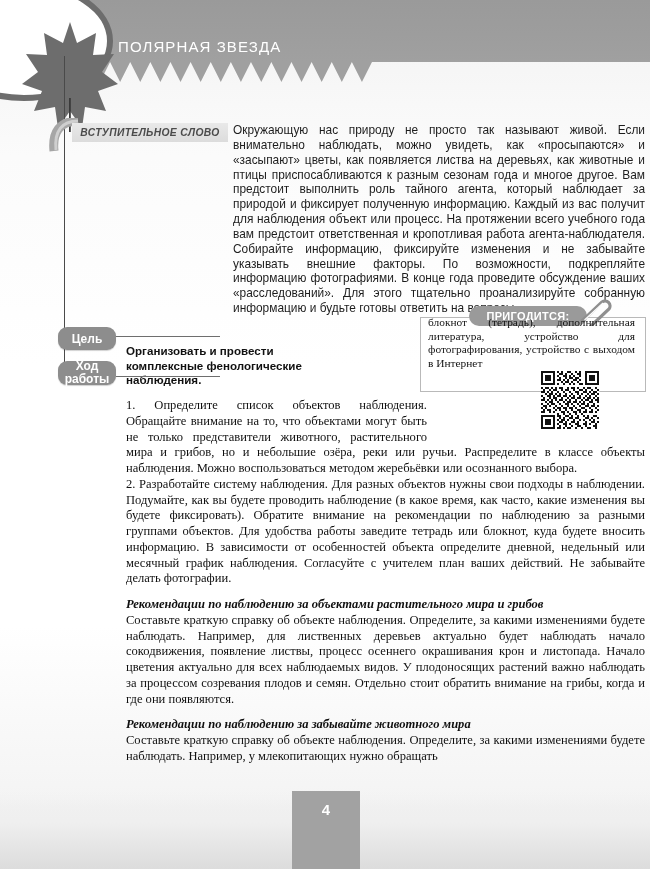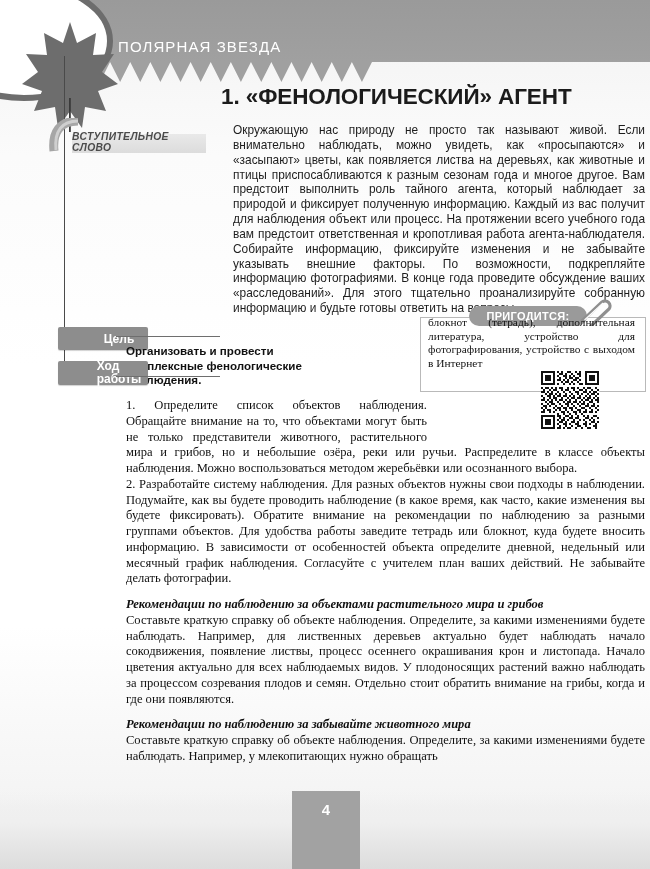--- a/index.html
+++ b/index.html
@@ -53,23 +53,23 @@
   
   .main-title{
     position:absolute;left:221px;top:84px;width:425px;
     font-size:22.5px;font-weight:bold;color:#1b1b1b;
     letter-spacing:-0.1px;
     font-family:"Liberation Sans", sans-serif;
   }
 
   
   .intro-tag{
-    position:absolute;left:72px;top:134px;width:134px;height:19px;
+    position:absolute;left:72px;top:123px;width:156px;height:19px;
     background:linear-gradient(180deg,#e9e9e9 0%,#dcdcdc 100%);
-    display:flex;align-items:flex-end;justify-content:center;
+    display:flex;align-items:center;justify-content:center;
   }
   .intro-tag span{
     font-size:10.3px;font-weight:bold;font-style:italic;color:#4b4b4b;
     letter-spacing:0.35px;
   }
   .hook{position:absolute;left:48px;top:118px;width:34px;height:36px;}
 
   
   .spine{
     position:absolute;left:64px;top:100px;width:1.4px;height:262px;
@@ -77,25 +77,25 @@
   }
   .spine-top{
     position:absolute;left:64px;top:56px;width:1.4px;height:46px;
     background:#4a4a4a;
   }
 
   
   .pill{
     position:absolute;
     background:#8d8d8d;
-    border-radius:2px;
+    border-radius:9px;
     display:flex;align-items:center;justify-content:center;
+    text-align:center;
     color:#ffffff;font-weight:bold;
     box-shadow:0 1px 1px rgba(0,0,0,.18);
-    padding-left:32px;
   }
   .pill.goal{left:58px;top:327px;width:58px;height:23px;font-size:12px;}
   .pill.steps{left:58px;top:361px;width:58px;height:24px;font-size:12px;line-height:13.5px;}
   .pill-rule{
     position:absolute;height:1.3px;background:#6e6e6e;
   }
   .pill-rule.r1{left:116px;top:336px;width:104px;}
   .pill-rule.r2{left:116px;top:376px;width:104px;}
 
   
@@ -193,21 +193,20 @@
 
   <div class="star-svg">
     <svg width="112" height="120" viewBox="0 0 112 120">
       <polygon fill="#6d6d6d" points="56,10 63,31 82,21 79,43 100,42 88,60 104,72 84,79 92,99 71,95 68,116 56,99 44,116 41,95 20,99 28,79 8,72 24,60 12,42 33,43 30,21 49,31"></polygon>
       <rect x="55" y="86" width="1.8" height="50" fill="#3a3a3a"></rect>
     </svg>
   </div>
 
   <div class="brand">ПОЛЯРНАЯ ЗВЕЗДА</div>
 
-  <div class="main-title">1. «ФЕНОЛОГИЧЕСКИЙ» АГЕНТ</div>
 
   <div class="spine-top"></div>
   <div class="spine"></div>
 
   <div class="hook">
     <svg width="34" height="36" viewBox="0 0 34 36">
       <path d="M30 3 C12 3 4 14 6 33" fill="none" stroke="#a6a6a6" stroke-width="9" stroke-linecap="butt"></path>
       <path d="M30 3 C14 3 6 13 8 32" fill="none" stroke="#cfcfcf" stroke-width="3" stroke-linecap="butt"></path>
     </svg>
   </div>

